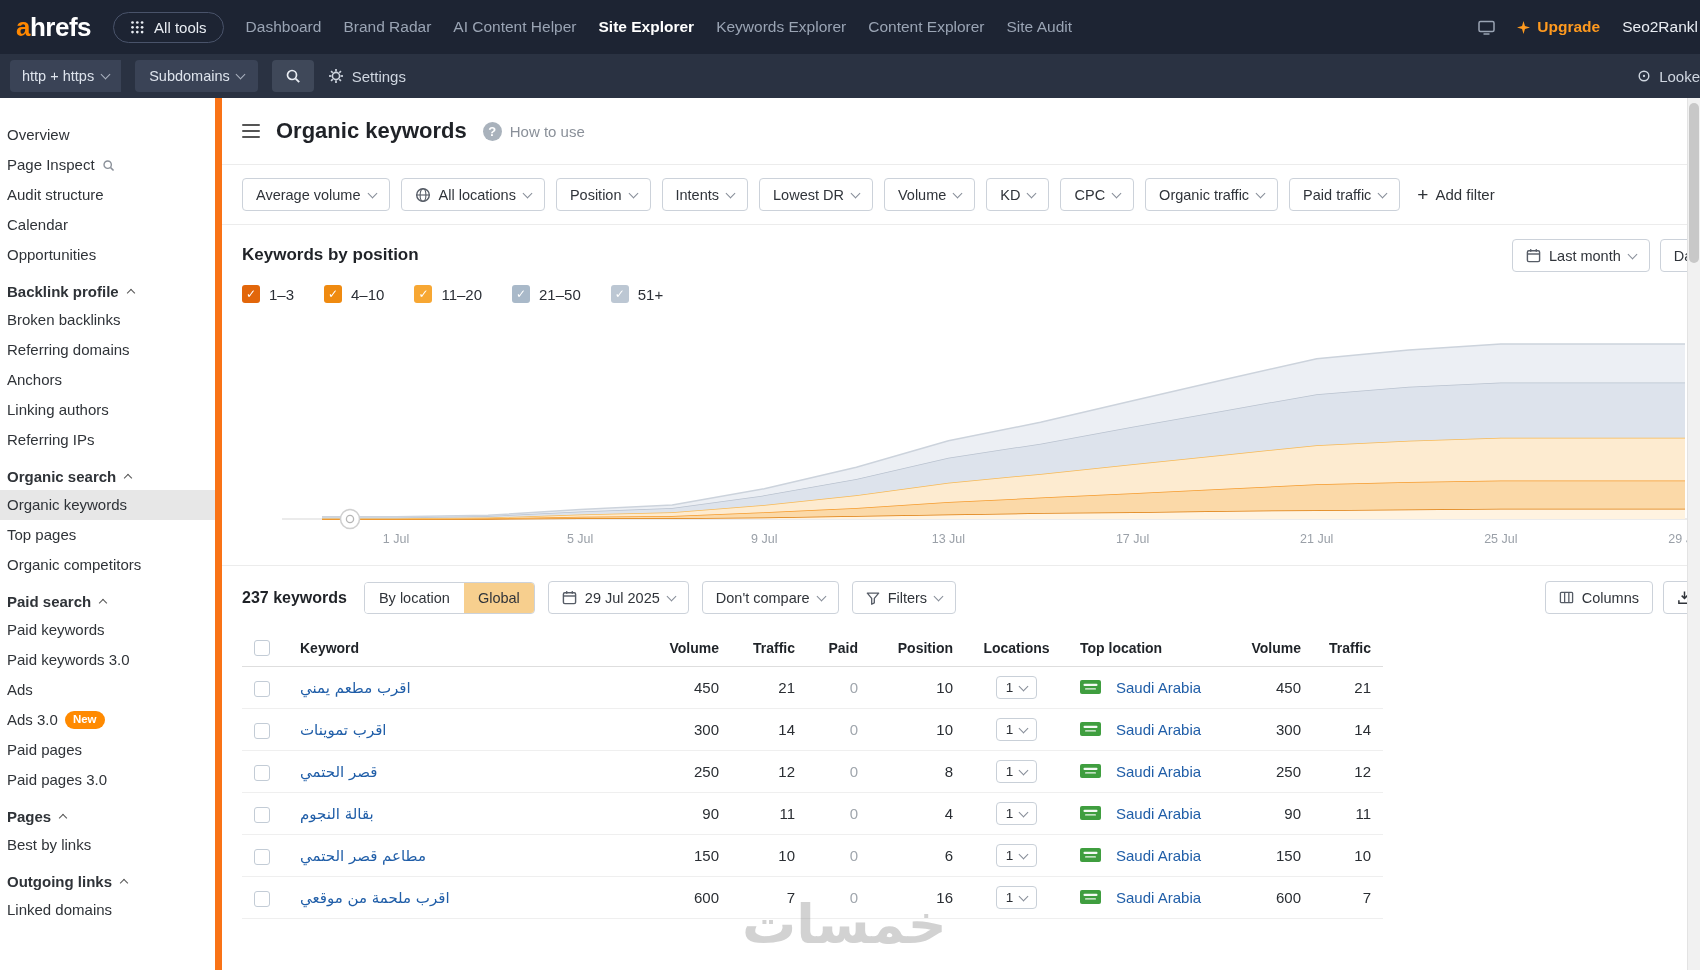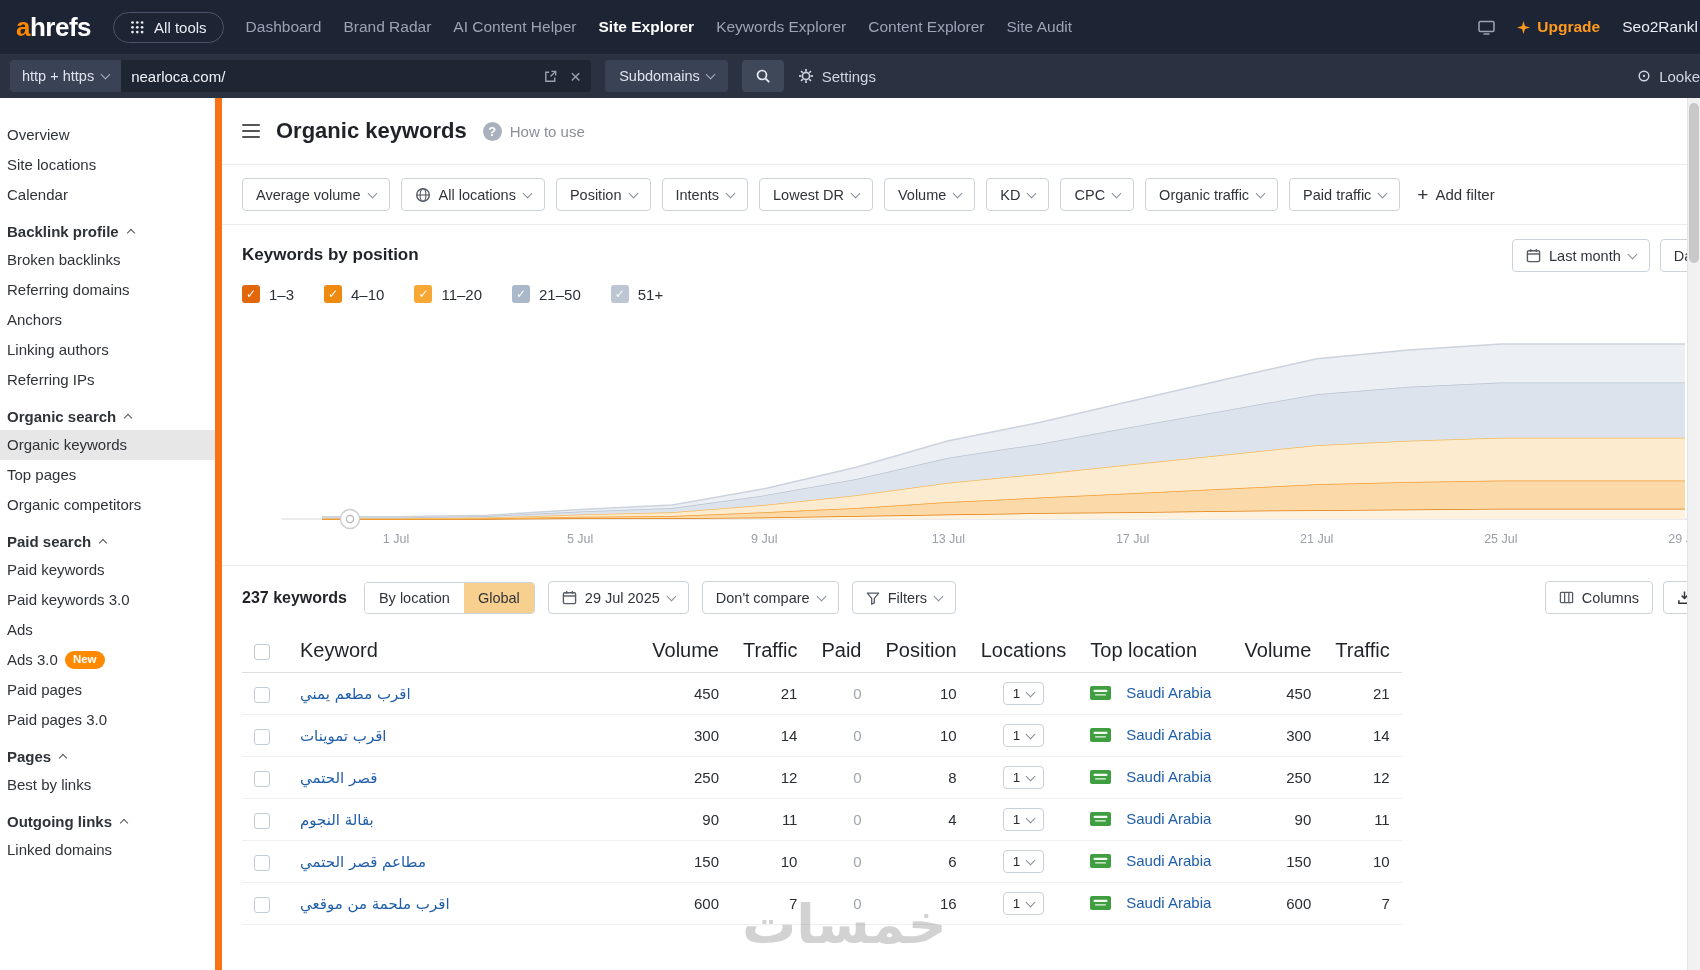--- a/index.html
+++ b/index.html
@@ -85,21 +85,21 @@
 
   .table-controls{display:flex;align-items:center;gap:13px;padding:15px 20px;
     border-top:1px solid #ececec;margin-top:10px}
   .count{font-size:16px;font-weight:bold;color:#1f2227;margin-right:4px}
   .toggle{display:flex;border:1px solid #ccd2da;border-radius:4px;overflow:hidden}
   .toggle .t{padding:7px 14px;font-size:14.5px;background:#fff;cursor:pointer;color:#30343a}
   .toggle .t.active{background:#f7cf8e}
   .tc-right{margin-left:auto;display:flex;gap:10px;margin-right:-26px}
 
   table{border-collapse:collapse;margin-left:20px;table-layout:fixed}
-  th{font-size:20px;font-weight:normal;color:#1f2328;padding:10px 12px;
+  th{font-size:14px;font-weight:bold;color:#1f2328;padding:10px 12px;
     border-bottom:1px solid #dedede;text-align:right;white-space:nowrap}
   th.l,td.l{text-align:left}
   th.c,td.c{text-align:center}
   td{font-size:15px;color:#2a2e33;padding:9px 12px;border-bottom:1px solid #efefef;
     text-align:right;white-space:nowrap}
   td.gray{color:#a0a6ad}
   a.blue{color:#205ea8;text-decoration:none;cursor:pointer}
   .ar{font-family:"DejaVu Sans",sans-serif}
   .cb{display:inline-block;width:16px;height:16px;border:1px solid #c3ccd6;border-radius:3px;
     background:#fff;cursor:pointer;vertical-align:middle}
@@ -163,31 +163,20 @@
     <span class="account">Seo2Rankl</span>
   </span>
 </header>
 
 <div class="searchbar">
   <div style="display:flex;align-items:flex-end">
     <span class="proto">
       <span>http + https</span>
       <span class="chev lt"></span>
     </span>
-    <span class="urlwrap">
-      <input value="nearloca.com/" style="">
-      <span class="bar-ico" id="ext-icon-slot" style="margin-right:12px">
-          <svg width="15" height="15" viewBox="0 0 16 16">
-            <path d="M6.5 3.5 H3 v9.5 h9.5 V9" fill="none" stroke="#9aa2ae" stroke-width="1.5"></path>
-            <path d="M9 2.5 h4.5 V7" fill="none" stroke="#9aa2ae" stroke-width="1.5"></path>
-            <line x1="13.2" y1="2.8" x2="8" y2="8" stroke="#9aa2ae" stroke-width="1.5"></line>
-          </svg>
-        </span>
-      <span class="xchar">×</span>
-    </span>
   </div>
   <span class="scope">
     <span>Subdomains</span>
     <span class="chev lt"></span>
   </span>
   <span class="searchbtn" id="search-icon-slot">
       <svg width="16" height="16" viewBox="0 0 16 16">
         <circle cx="7" cy="7" r="4.5" fill="none" stroke="#e9edf3" stroke-width="1.7"></circle>
         <line x1="10.6" y1="10.6" x2="14.2" y2="14.2" stroke="#e9edf3" stroke-width="1.9"></line>
       </svg>
@@ -217,24 +206,36 @@
       </span>
     <span>Looke</span>
   </span>
 </div>
 
 <aside class="sidebar" id="sidebar">
     <div class="sb-item">
       <span>Overview</span>
     </div>
     <div class="sb-item">
-      <span>Site locations</span>
+      <span>Page Inspect</span>
+      <span style="display:inline-flex">
+        <svg width="13" height="13" viewBox="0 0 16 16">
+          <circle cx="7" cy="7" r="4.5" fill="none" stroke="#8a9099" stroke-width="1.7"></circle>
+          <line x1="10.6" y1="10.6" x2="14.2" y2="14.2" stroke="#8a9099" stroke-width="1.9"></line>
+        </svg>
+      </span>
+    </div>
+    <div class="sb-item">
+      <span>Audit structure</span>
     </div>
     <div class="sb-item">
       <span>Calendar</span>
+    </div>
+    <div class="sb-item">
+      <span>Opportunities</span>
     </div>
     <div class="sb-header">
       <span>Backlink profile</span>
       <span class="chev up" style="width:6px;height:6px"></span>
     </div>
     <div class="sb-item">
       <span>Broken backlinks</span>
     </div>
     <div class="sb-item">
       <span>Referring domains</span>

